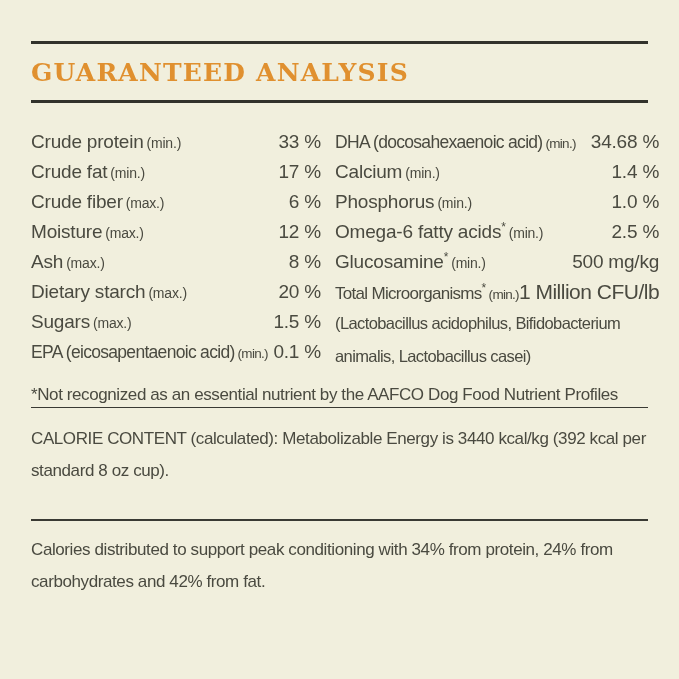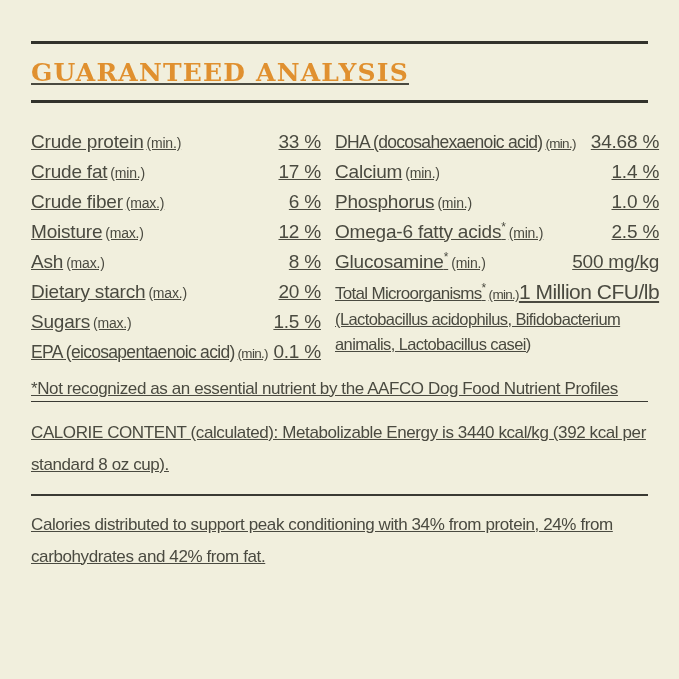--- a/index.html
+++ b/index.html
@@ -7,21 +7,20 @@
   body { background: #f1efdd; }
 
   .sheet {
     position: relative;
     width: 679px;
     height: 664px;
     background: #f1efdd;
     font-family: "Liberation Sans", sans-serif;
     color: #4a4a40;
     overflow: hidden;
-    text-decoration: underline;
   }
 
   .rule { margin-left: 31px; margin-right: 31px; background: #32322b; }
   .rule-top { height: 3px; margin-top: 41px; }
   .rule-title { height: 2.5px; margin-top: 13px; }
   .rule-thin { height: 1.5px; background: #3a3a33; }
 
   .title {
     margin: 15px 31px 0;
     font-family: "DejaVu Serif", serif;
@@ -53,38 +52,38 @@
   .condensed .lbl  { font-size: 17.5px; letter-spacing: -0.7px; }
   .condensed .qual { font-size: 13.5px; }
   
   .condensed-all .lbl  { font-size: 17px; letter-spacing: -0.7px; }
   .condensed-all .qual { font-size: 13.5px; }
   .condensed-all .val  { font-size: 21px; letter-spacing: -0.5px; }
 
   .col-note {
     font-size: 16.5px;
     letter-spacing: -0.6px;
-    line-height: 25px;
+    line-height: 33px;
     white-space: normal;
   }
 
   .footnote {
     margin: 10px 31px 0;
     font-size: 17px;
     letter-spacing: -0.4px;
     line-height: 24px;
   }
 
   .para {
     margin: 0 31px;
     font-size: 17px;
     letter-spacing: -0.4px;
     line-height: 32px;
   }
-  .para-calories { margin-top: 15px; margin-bottom: 13px; }
+  .para-calories { margin-top: 15px; margin-bottom: 32px; }
   .para-distribution { margin-top: 13px; }
 </style>
 </head>
 <body>
 
 <div class="sheet">
 
   <div class="rule rule-top"></div>
 
   <h1 class="title">GUARANTEED ANALYSIS</h1>

